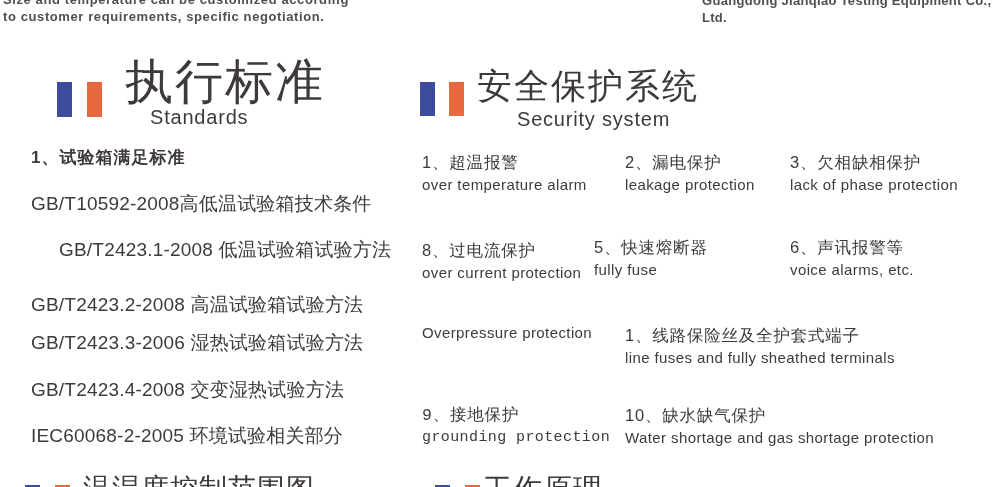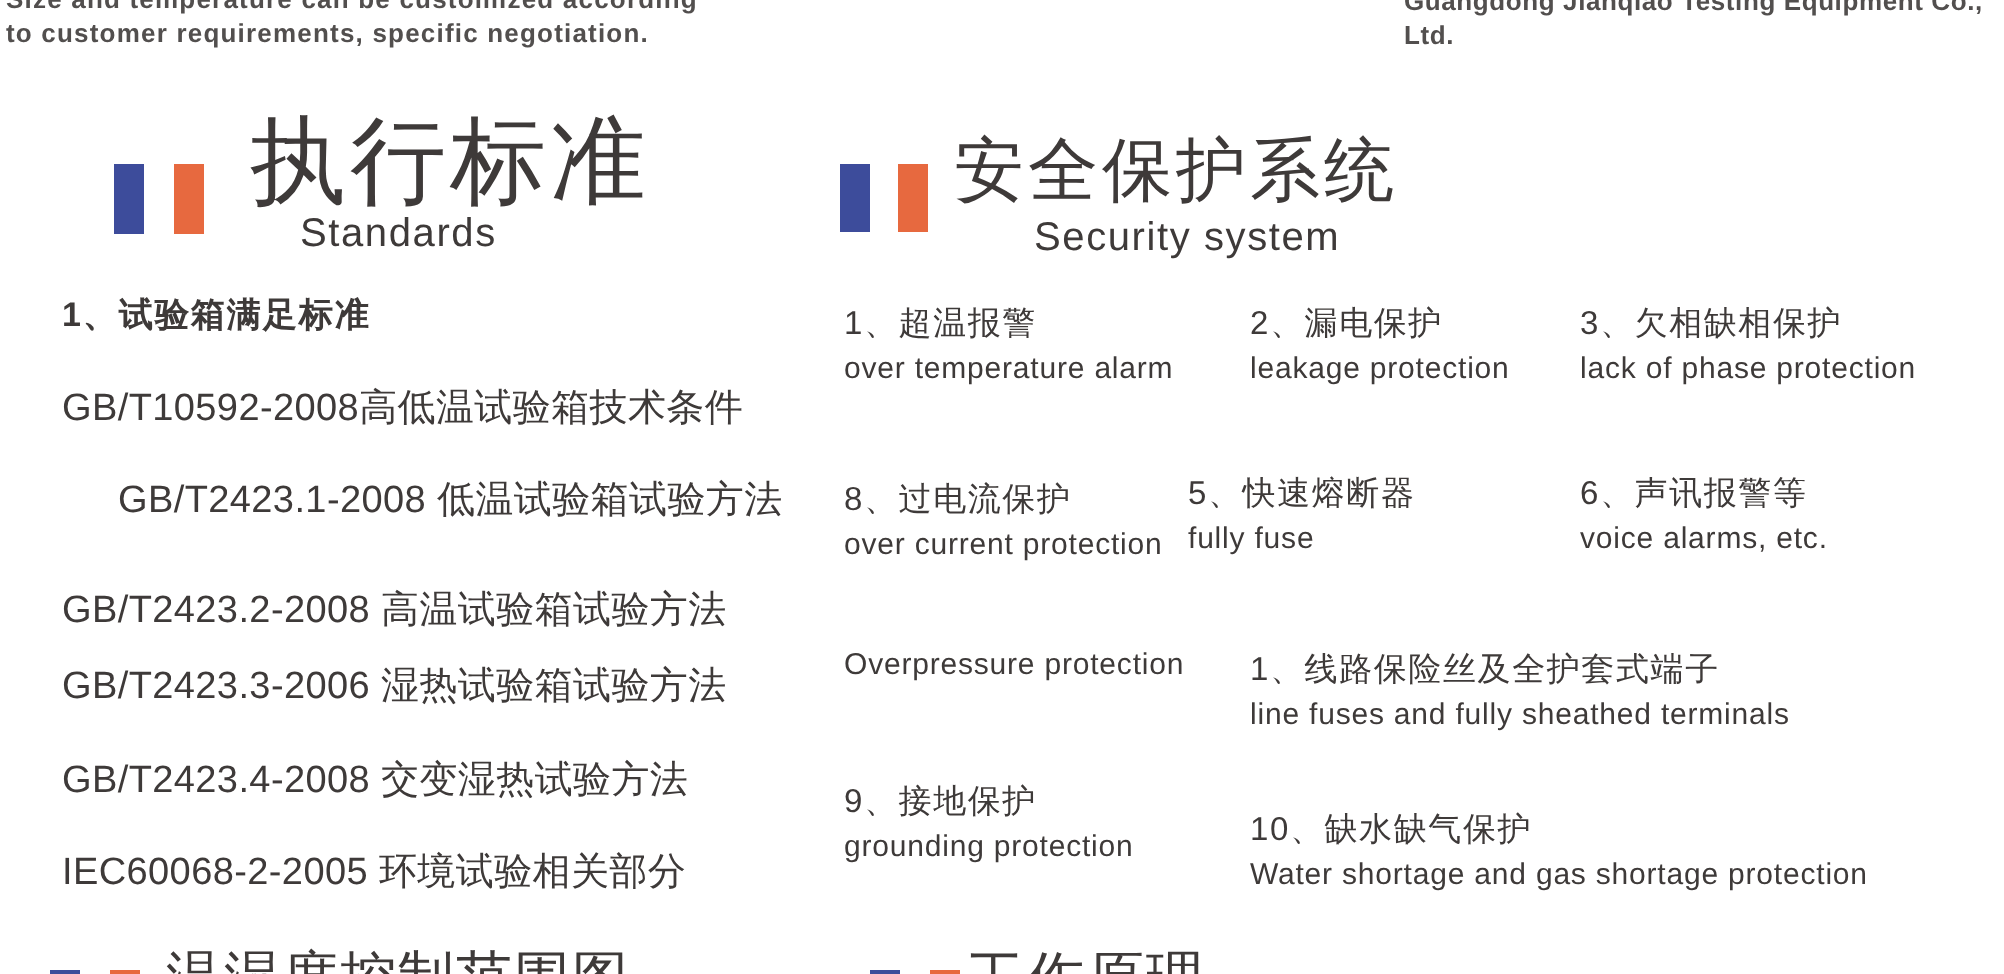--- a/index.html
+++ b/index.html
@@ -102,21 +102,21 @@
   </div>
 
   <div class="sec-cell" style="left:422px;top:321px;">
     <div class="sec-en">Overpressure protection</div>
   </div>
   <div class="sec-cell" style="left:625px;top:325px;">
     <div class="sec-zh">1、线路保险丝及全护套式端子</div>
     <div class="sec-en">line fuses and fully sheathed terminals</div>
   </div>
 
-  <div class="sec-cell" style="left:422px;top:391px;">
+  <div class="sec-cell" style="left:422px;top:405px;font-family:Liberation Mono, monospace;">
     <div class="sec-zh">9、接地保护</div>
     <div class="sec-en">grounding protection</div>
   </div>
   <div class="sec-cell" style="left:625px;top:405px;">
     <div class="sec-zh">10、缺水缺气保护</div>
     <div class="sec-en">Water shortage and gas shortage protection</div>
   </div>
 
   <div class="flag" style="left:25px;top:485px;">
     <span class="fb"></span>

